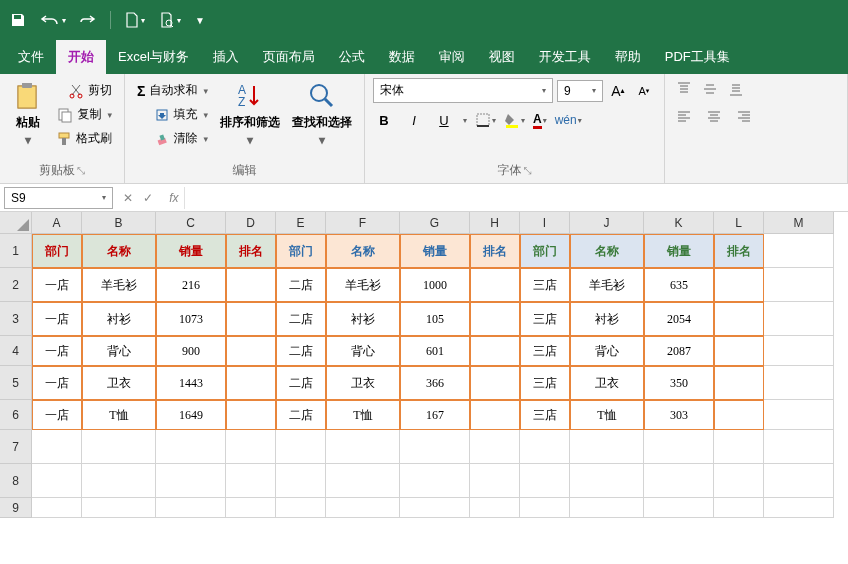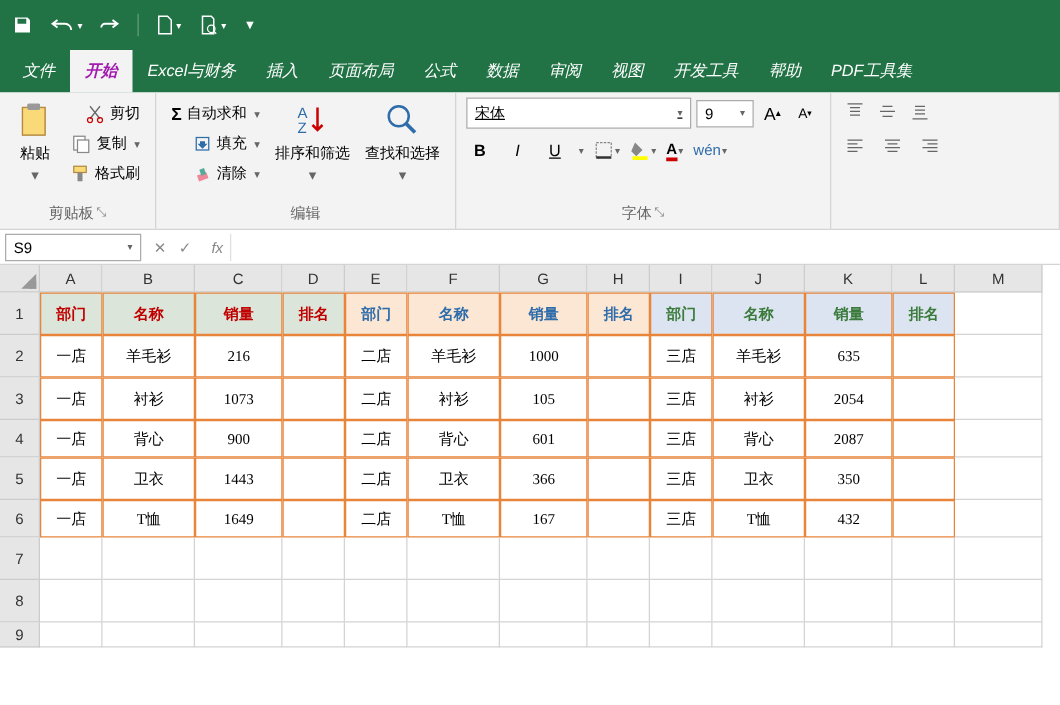--- a/index.html
+++ b/index.html
@@ -1,34 +1,34 @@
 <!DOCTYPE html>
 <html><head>
 <meta charset="utf-8">
 <style>
 *{margin:0;padding:0;box-sizing:border-box;font-family:"Microsoft YaHei",SimSun,sans-serif;font-size:12px;}
 body{background:#fff;width:848px;height:564px;overflow:hidden;user-select:none;}
 .titlebar{background:#217346;height:40px;display:flex;align-items:center;padding:0 10px;gap:14px;}
 .titlebar .tb-icon{color:#fff;font-size:14px;display:inline-flex;align-items:center;}
 .titlebar .sep{width:1px;height:18px;background:rgba(255,255,255,0.3);}
-.tabs{background:#217346;height:34px;display:flex;align-items:flex-start;padding:0 6px;font-style:italic;}
+.tabs{background:#217346;height:34px;display:flex;align-items:flex-start;padding:0 6px;}
 .tab{color:#fff;padding:8px 12px;font-size:13px;cursor:pointer;}
 .tab.active{background:#f3f3f3;color:#a21caf;font-weight:bold;}
 .ribbon{background:#f3f3f3;border-bottom:1px solid #d4d4d4;height:110px;display:flex;}
 .group{border-right:1px solid #d4d4d4;padding:4px 8px 2px;display:flex;flex-direction:column;justify-content:space-between;}
 .group-body{display:flex;gap:4px;}
 .group-label{text-align:center;color:#666;font-size:12px;padding:2px 0;display:flex;justify-content:center;align-items:center;gap:2px;}
 .big-btn{display:flex;flex-direction:column;align-items:center;justify-content:center;padding:2px 4px;gap:2px;cursor:pointer;}
 .big-btn svg{width:32px;height:32px;}
-.big-btn span{font-size:12px;}
+.big-btn span{font-size:12px;font-weight:bold;}
 .small-btns{display:flex;flex-direction:column;gap:3px;padding-top:2px;}
 .small-btn{display:flex;align-items:center;gap:4px;padding:2px 4px;cursor:pointer;font-size:12px;white-space:nowrap;justify-content:flex-end;}
 .small-btn .arw{color:#666;font-size:9px;margin-left:2px;}
 .font-row1{display:flex;gap:4px;align-items:center;margin-bottom:6px;}
-.font-name{border:1px solid #ababab;background:#fff;padding:3px 6px;width:180px;display:flex;justify-content:space-between;align-items:center;text-decoration:underline;}
+.font-name{border:1px solid #ababab;background:#fff;padding:3px 6px;width:180px;display:flex;justify-content:space-between;align-items:center;}
 .font-size{border:1px solid #ababab;background:#fff;padding:3px 6px;width:46px;display:flex;justify-content:space-between;align-items:center;}
 .font-row2{display:flex;gap:8px;align-items:center;}
 .fmt-btn{width:22px;height:22px;display:flex;align-items:center;justify-content:center;cursor:pointer;font-size:13px;}
 .icon-box{display:flex;align-items:center;gap:1px;}
 .dd{font-size:8px;color:#666;}
 .corner{font-size:10px;color:#888;}
 .namebox-row{height:28px;border-bottom:1px solid #d4d4d4;display:flex;align-items:center;background:#fff;}
 .namebox{border:1px solid #ababab;width:109px;height:22px;margin-left:4px;padding:0 6px;display:flex;justify-content:space-between;align-items:center;}
 .fx-icons{display:flex;gap:10px;padding:0 10px;color:#888;}
 .fx-label{font-style:italic;color:#888;padding:0 6px;}
@@ -411,21 +411,21 @@
           <div class="cell cA rh6 dcell">一店</div>
           <div class="cell cB rh6 dcell">T恤</div>
           <div class="cell cC rh6 dcell">1649</div>
           <div class="cell cD rh6 dcell"></div>
           <div class="cell cE rh6 dcell">二店</div>
           <div class="cell cF rh6 dcell">T恤</div>
           <div class="cell cG rh6 dcell">167</div>
           <div class="cell cH rh6 dcell"></div>
           <div class="cell cI rh6 dcell">三店</div>
           <div class="cell cJ rh6 dcell">T恤</div>
-          <div class="cell cK rh6 dcell">432</div>
+          <div class="cell cK rh6 dcell">303</div>
           <div class="cell cL rh6 dcell"></div>
           <div class="cell cM rh6"></div>
         </div>
         <div class="row">
           <div class="cell cA rh7"></div>
           <div class="cell cB rh7"></div>
           <div class="cell cC rh7"></div>
           <div class="cell cD rh7"></div>
           <div class="cell cE rh7"></div>
           <div class="cell cF rh7"></div>

